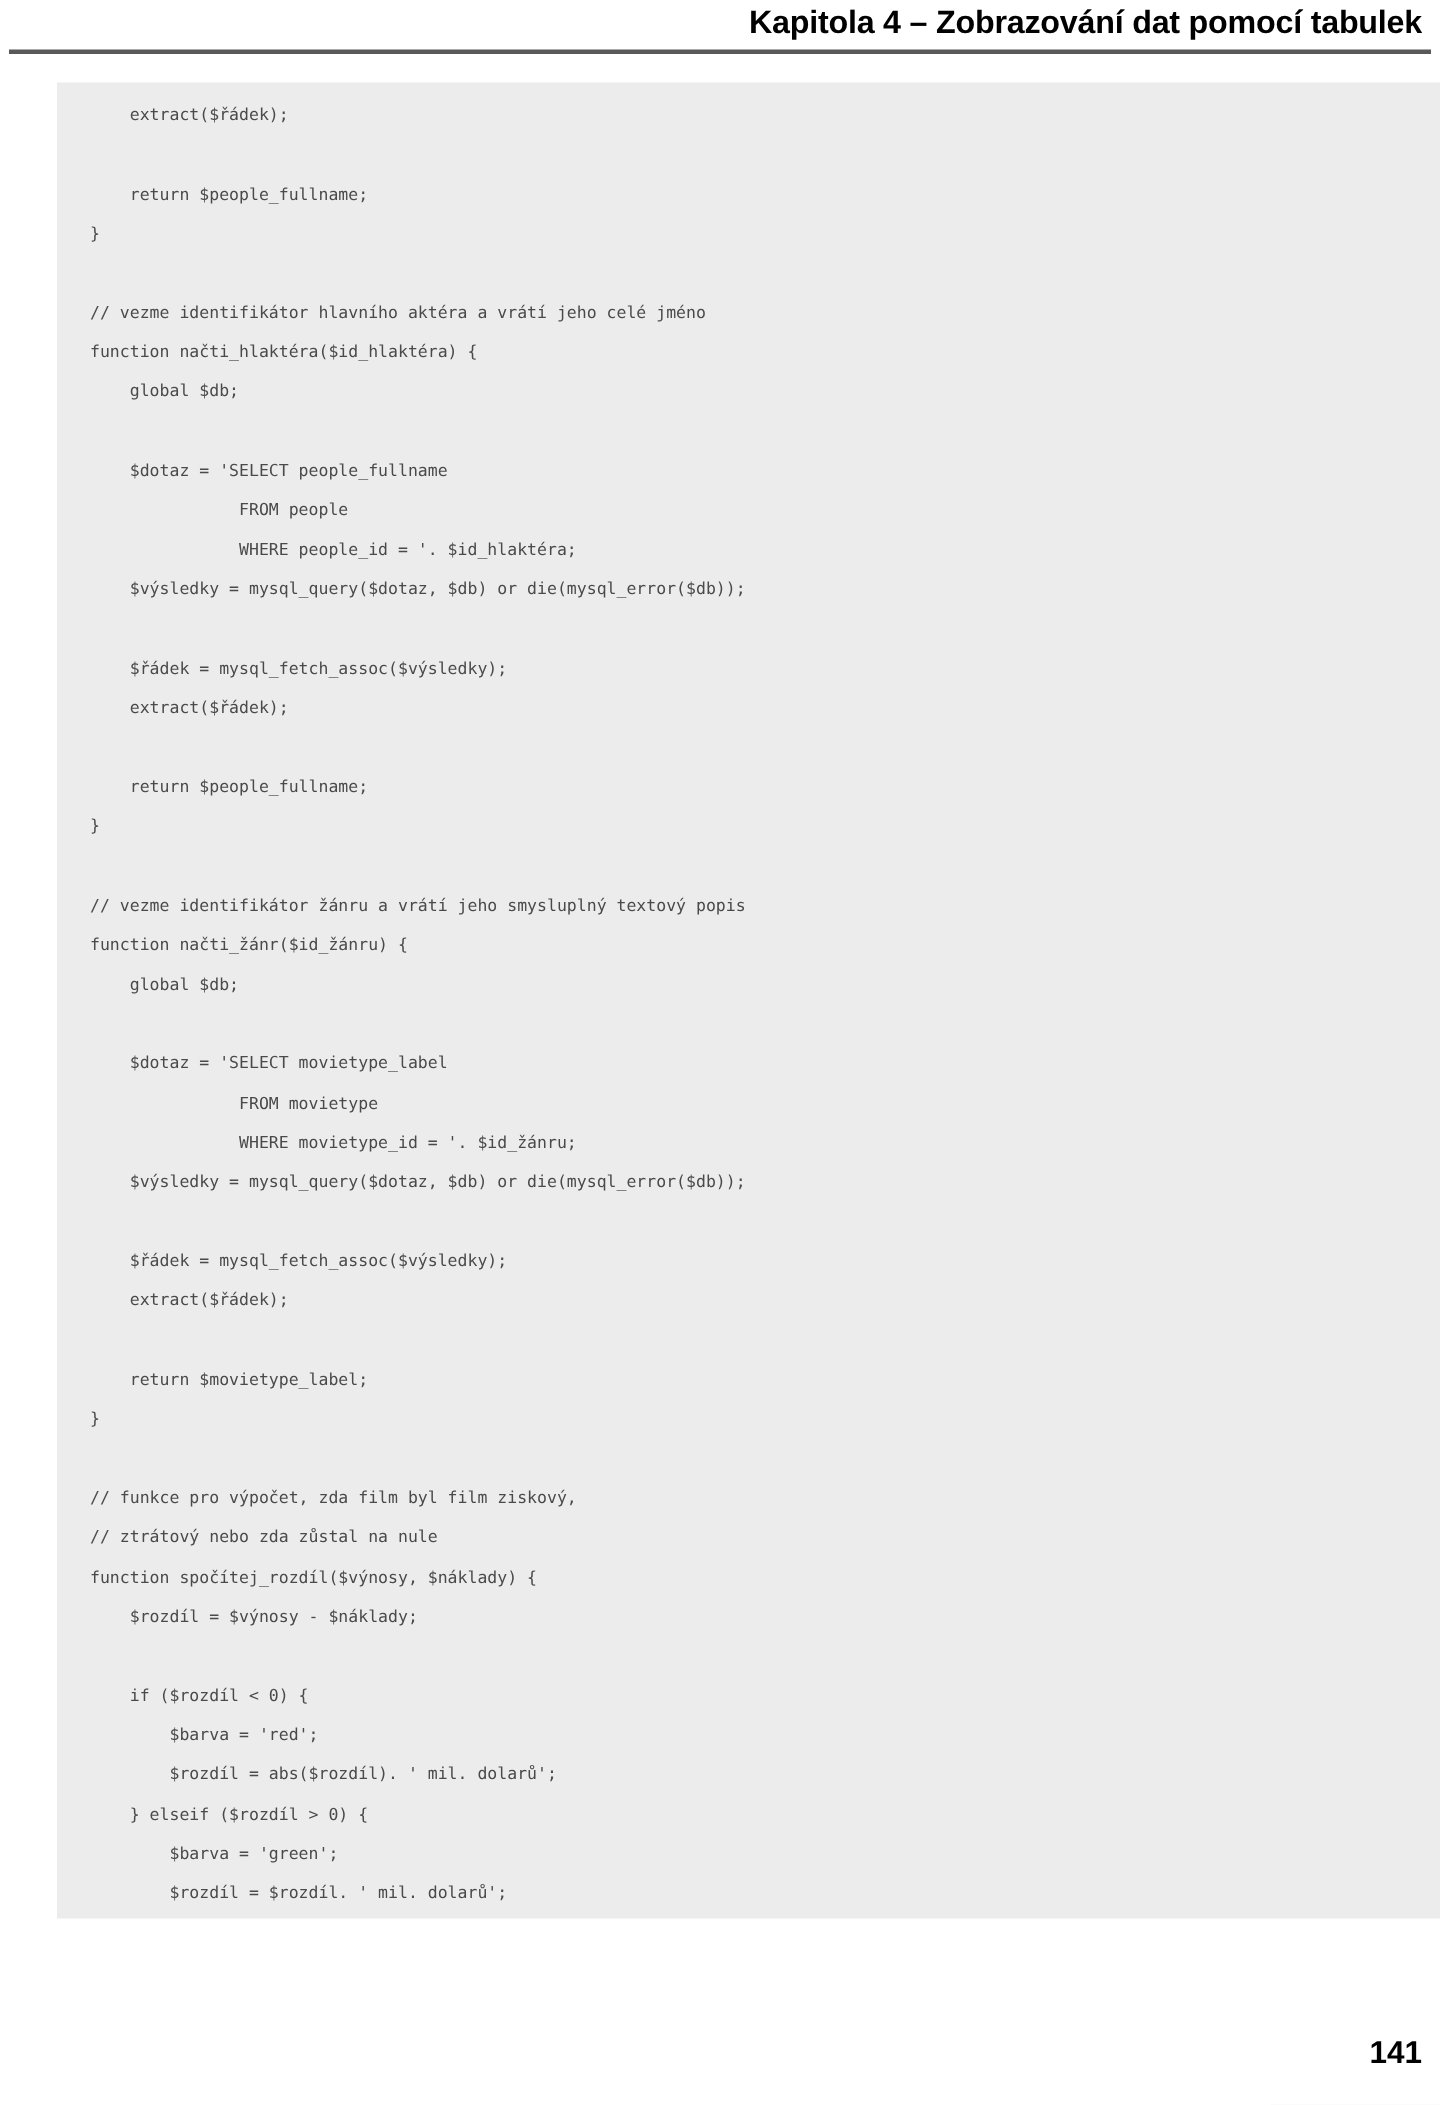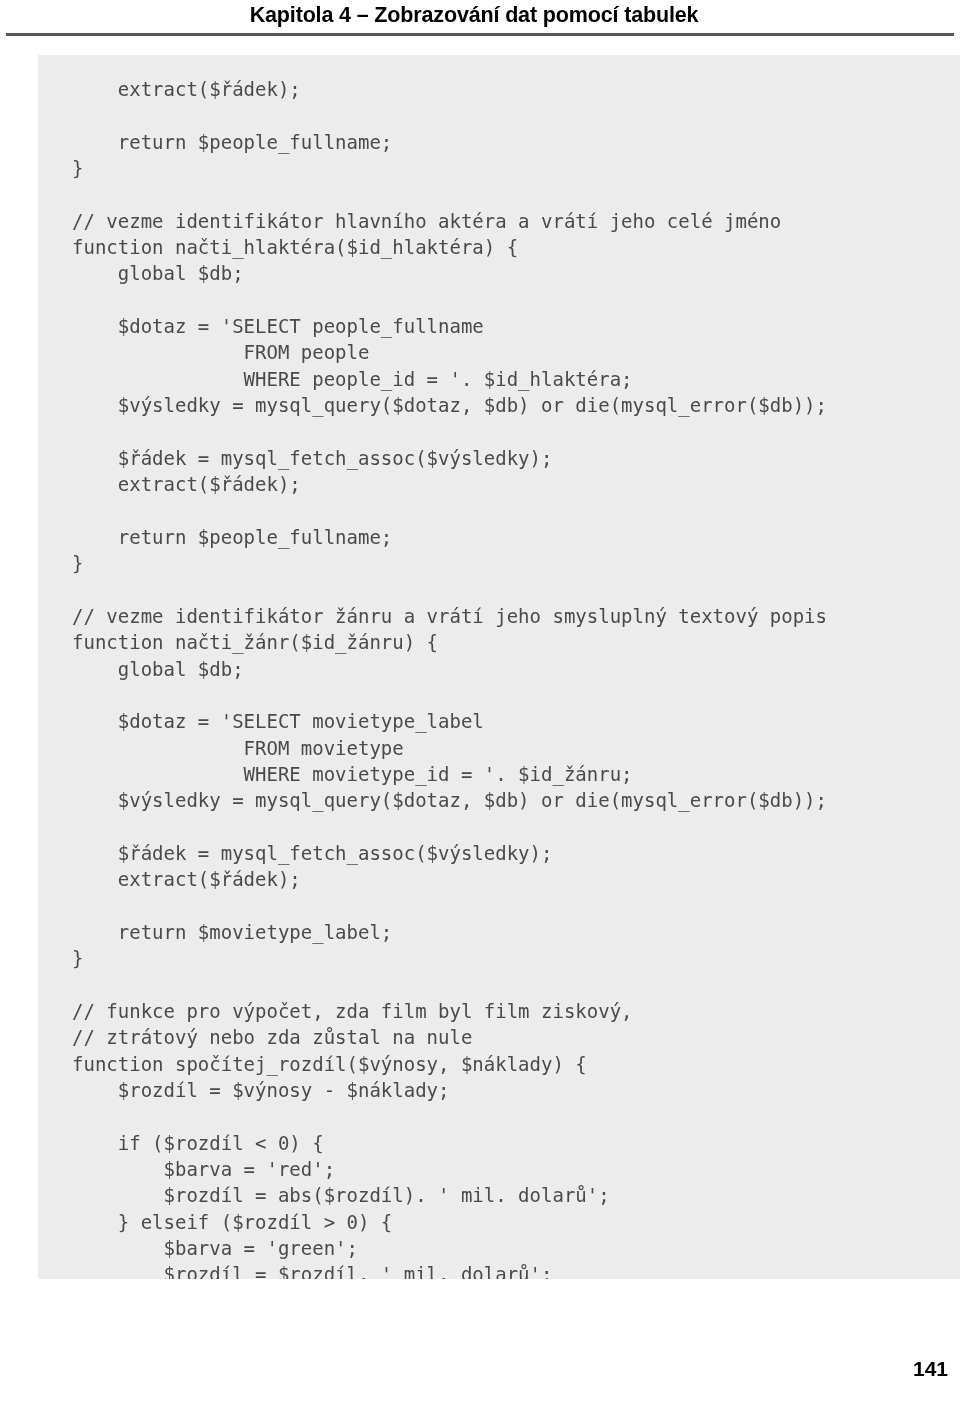--- a/index.html
+++ b/index.html
@@ -19,21 +19,21 @@
   .running-head {
     position: absolute;
     top: 0;
     left: 0;
     width: 960px;
     height: 42px;
     box-sizing: border-box;
     padding-right: 12px;
     display: flex;
     align-items: flex-start;
-    justify-content: center;
+    justify-content: flex-end;
   }
   .running-head-title {
     font-family: "Liberation Sans", sans-serif;
     font-weight: bold;
     font-size: 21.5px;
     letter-spacing: -0.15px;
     color: #000000;
     line-height: 30px;
     white-space: nowrap;
   }
@@ -52,24 +52,24 @@
     left: 38px;
     top: 55px;
     width: 922px;
     height: 1224px;
     background: #ececec;
     box-sizing: border-box;
     padding: 9px 0 10px 0;
     overflow: hidden;
   }
   .code-listing {
-    margin: 12px;
+    margin: 0;
     padding: 0;
     font-family: "DejaVu Sans Mono", "Liberation Mono", monospace;
-    font-size: 19px;
+    font-size: 11px;
     line-height: 26.35px;
     color: #4a4a4a;
     white-space: pre;
     letter-spacing: 0px;
     padding-left: 22px;
   }
   .code-listing .ln {
     display: block;
     min-height: 26.35px;
     white-space: pre;

